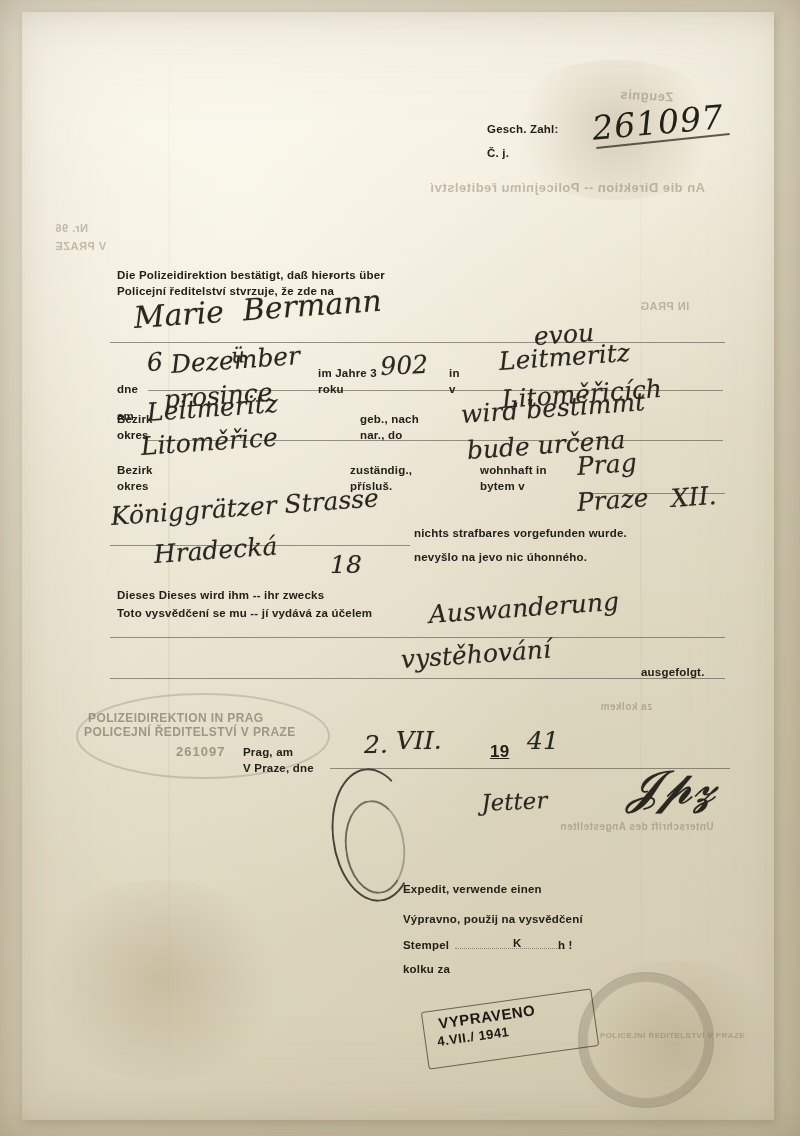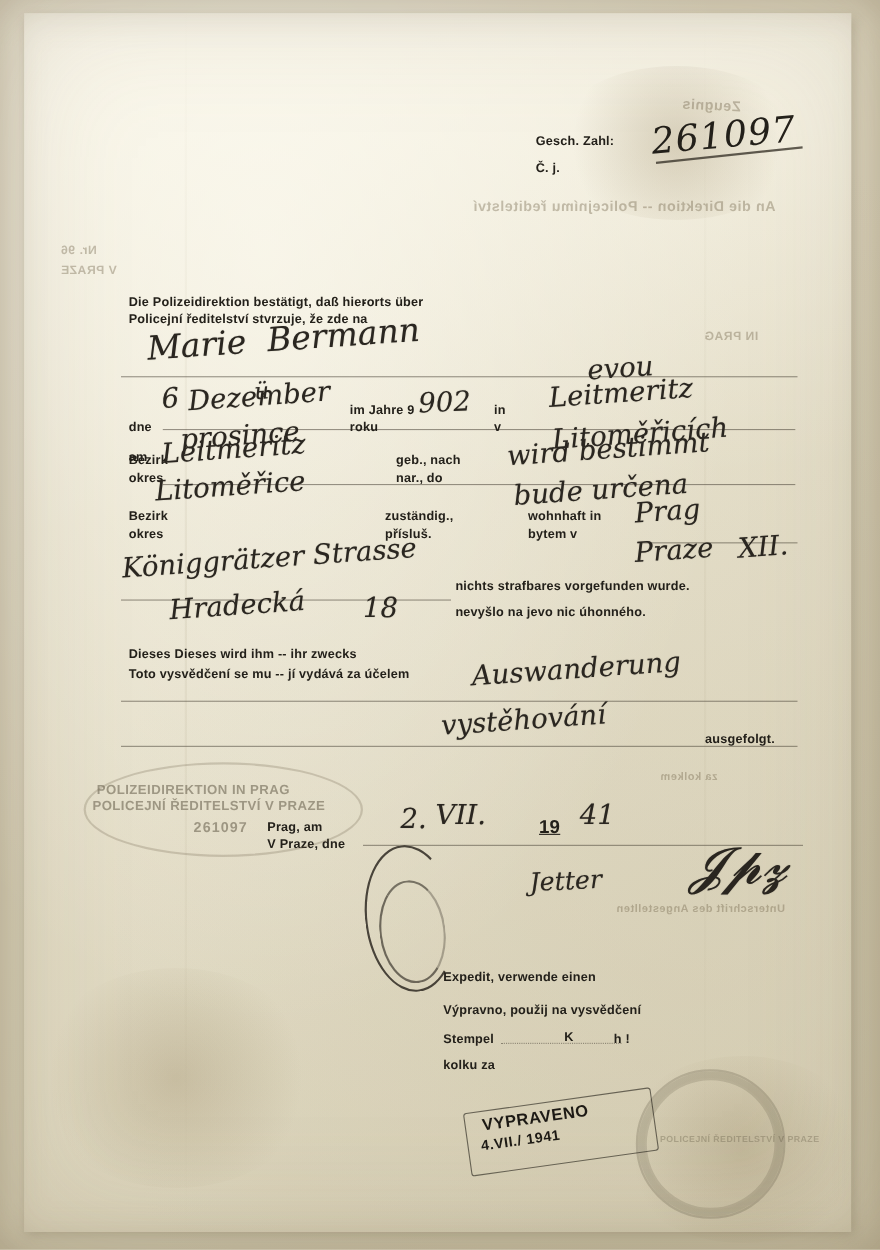--- a/index.html
+++ b/index.html
@@ -243,21 +243,21 @@
   <div class="print small" style="left:117px; top:268px;">Die Polizeidirektion bestätigt, daß hierorts über</div>
   <div class="print small" style="left:117px; top:284px;">Policejní ředitelství stvrzuje, že zde na</div>
   <div class="print small" style="left:330px; top:266px;">.</div>
 
   <div class="rule" style="left:110px; top:342px; width:615px;"></div>
   <div class="hand h-lg skew" style="left:135px; top:300px;">Marie  Bermann</div>
   <div class="hand h-md skew" style="left:535px; top:322px;">evou</div>
 
   <div class="print small" style="left:117px; top:366px;margin-top:43px;">am</div>
   <div class="print small" style="left:117px; top:382px;">dne</div>
-  <div class="print small" style="left:318px; top:366px;">im Jahre 9</div>
+  <div class="print small" style="left:318px; top:366px;">im Jahre 3</div>
   <div class="print small" style="left:318px; top:382px;">roku</div>
   <div class="print small" style="left:449px; top:366px;">in</div>
   <div class="print small" style="left:449px; top:382px;">v</div>
 
   <div class="rule" style="left:148px; top:390px; width:575px;"></div>
 
   <div class="hand h-md skew" style="left:148px; top:348px;">6</div>
   <div class="hand h-md skew" style="left:172px; top:350px;">Dezember</div>
   <div class="hand h-sm skew" style="left:232px; top:344px;">ü</div>
   <div class="hand h-md skew" style="left:165px; top:385px;">prosince</div>
@@ -286,21 +286,21 @@
 
   <div class="rule" style="left:580px; top:493px; width:145px;"></div>
 
   <div class="hand h-md skew" style="left:578px; top:452px;">Prag</div>
   <div class="hand h-md skew" style="left:578px; top:488px;">Praze</div>
   <div class="hand h-md skew" style="left:672px; top:484px;">XII.</div>
 
   <div class="rule" style="left:110px; top:545px; width:300px;"></div>
   <div class="hand h-md skew" style="left:112px; top:502px;">Königgrätzer Strasse</div>
   <div class="hand h-md skew" style="left:155px; top:540px;">Hradecká</div>
-  <div class="hand h-md" style="left:330px; top:538px;">18</div>
+  <div class="hand h-md" style="left:330px; top:550px;">18</div>
 
   <div class="print small" style="left:414px; top:526px;">nichts strafbares vorgefunden wurde.</div>
   <div class="print small" style="left:414px; top:550px;">nevyšlo na jevo nic úhonného.</div>
 
   <div class="print small" style="left:117px; top:588px;">Dieses Dieses wird ihm -- ihr zwecks</div>
   <div class="print small" style="left:117px; top:606px;">Toto vysvědčení se mu -- jí vydává za účelem</div>
 
   <div class="rule" style="left:110px; top:637px; width:615px;"></div>
   <div class="rule" style="left:110px; top:678px; width:615px;"></div>
 

